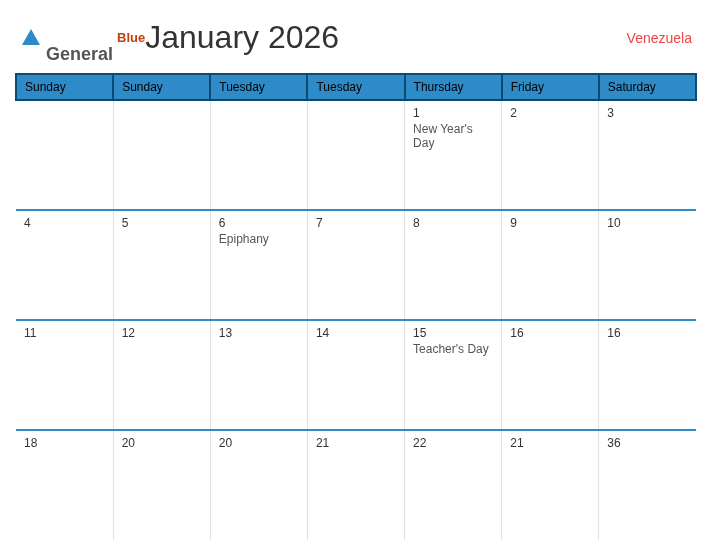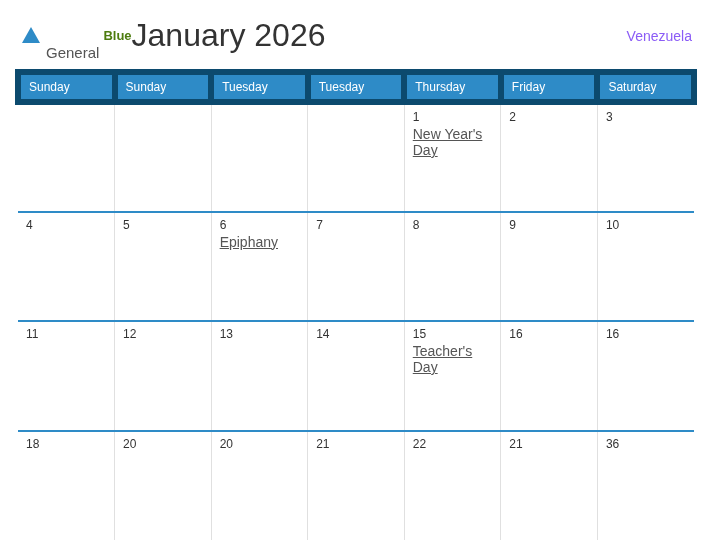--- a/index.html
+++ b/index.html
@@ -23,59 +23,59 @@
       justify-content: space-between;
       margin-bottom: 8px;
       padding: 0 5px;
     }
     .logo {
       display: flex;
       align-items: center;
       gap: 4px;
     }
     .logo-text-general {
-      font-size: 15px;
-      font-weight: normal;
+      font-size: 18px;
+      font-weight: bold;
       color: #555;
       margin-top: 34px;
     }
     .logo-text-blue {
       font-size: 13px;
       font-weight: bold;
-      color: #4d7c0f;
+      color: #c2410c;
     }
     .logo-icon {
       width: 22px;
       height: 22px;
     }
     .calendar-title {
       font-size: 32px;
       font-weight: normal;
       color: #333;
       flex: 1;
     }
     .country-label {
       font-size: 14px;
-      color: #8b5cf6;
+      color: #ef4444;
       min-width: 80px;
       text-align: right;
     }
     .calendar-table {
       width: 100%;
       border-collapse: collapse;
       flex: 1;
     }
     .calendar-table thead tr th {
       background-color: #2e8bc7;
-      color: #ffffff;
+      color: #000000;
       font-size: 12px;
       font-weight: normal;
       text-align: left;
       padding: 5px 8px;
-      border: 6px solid #0c4a6e;
+      border: 2px solid #0c4a6e;
     }
     .calendar-table tbody tr {
       border-top: 2px solid #2e8bc7;
     }
     .calendar-table tbody tr td {
       vertical-align: top;
       padding: 5px 8px;
       font-size: 12px;
       color: #333;
       background: #fff;
@@ -91,23 +91,22 @@
       border-right: none;
     }
     .day-number {
       display: block;
       font-size: 12px;
       color: #333;
       margin-bottom: 2px;
     }
     .holiday-name {
       display: block;
-      font-size: 14px;
+      font-size: 12px;
       color: #555;
-      text-decoration: underline;
     }
     .empty-cell {
       background: #f5f5f5;
     }
   </style>
 </head>
 <body>
 
 <div class="page">
   <div class="header">

